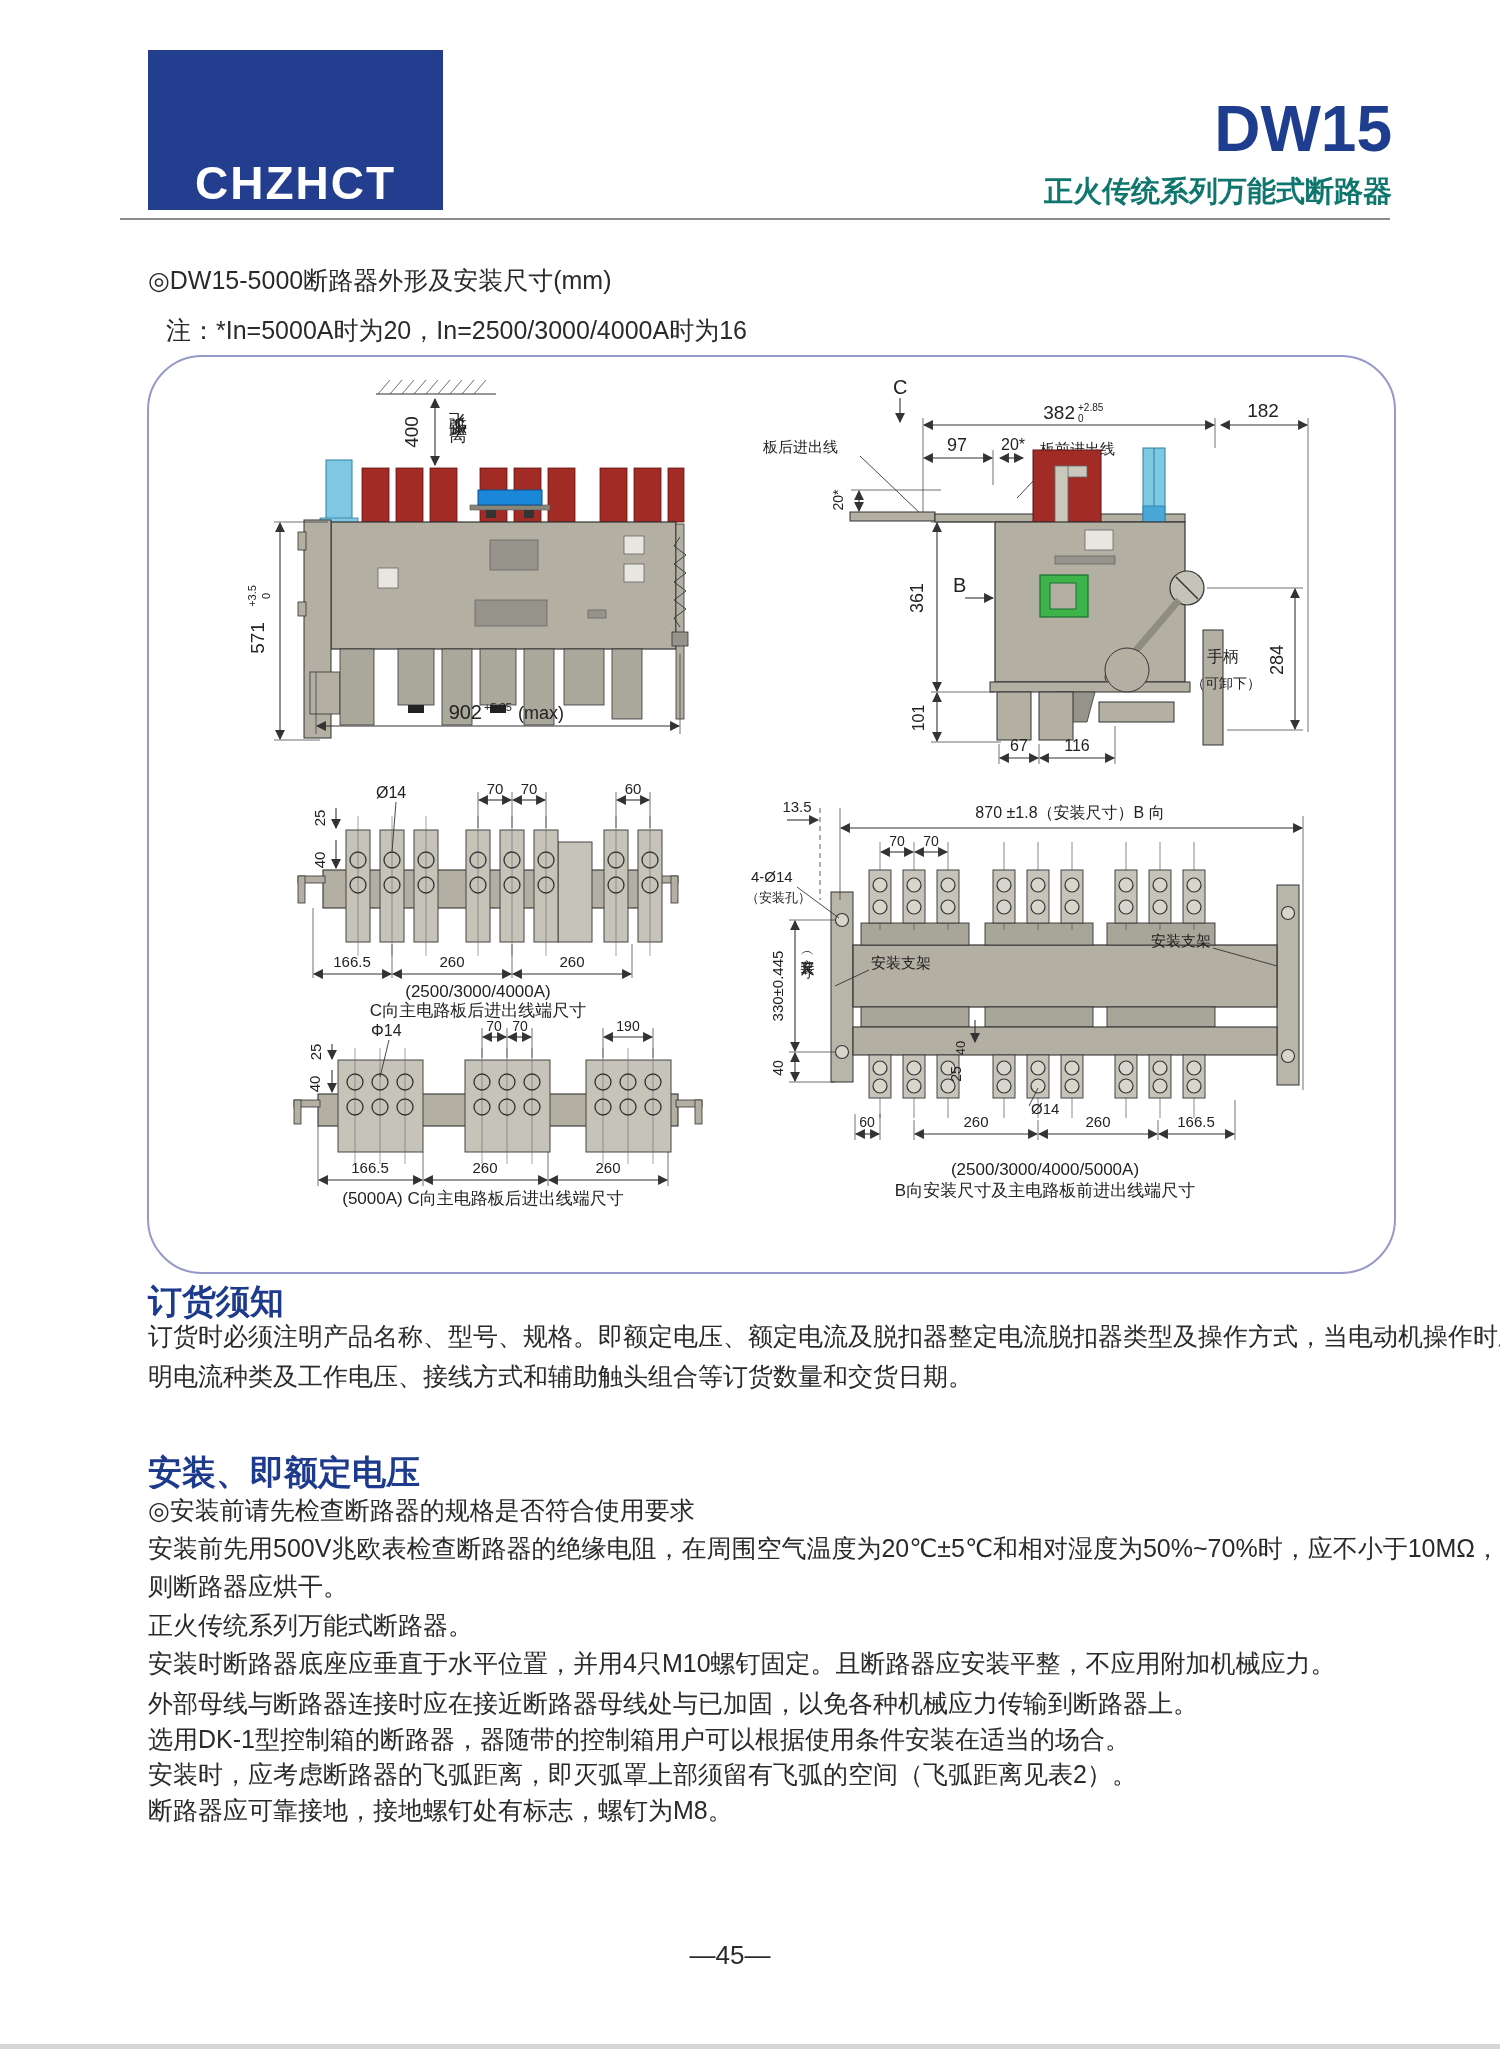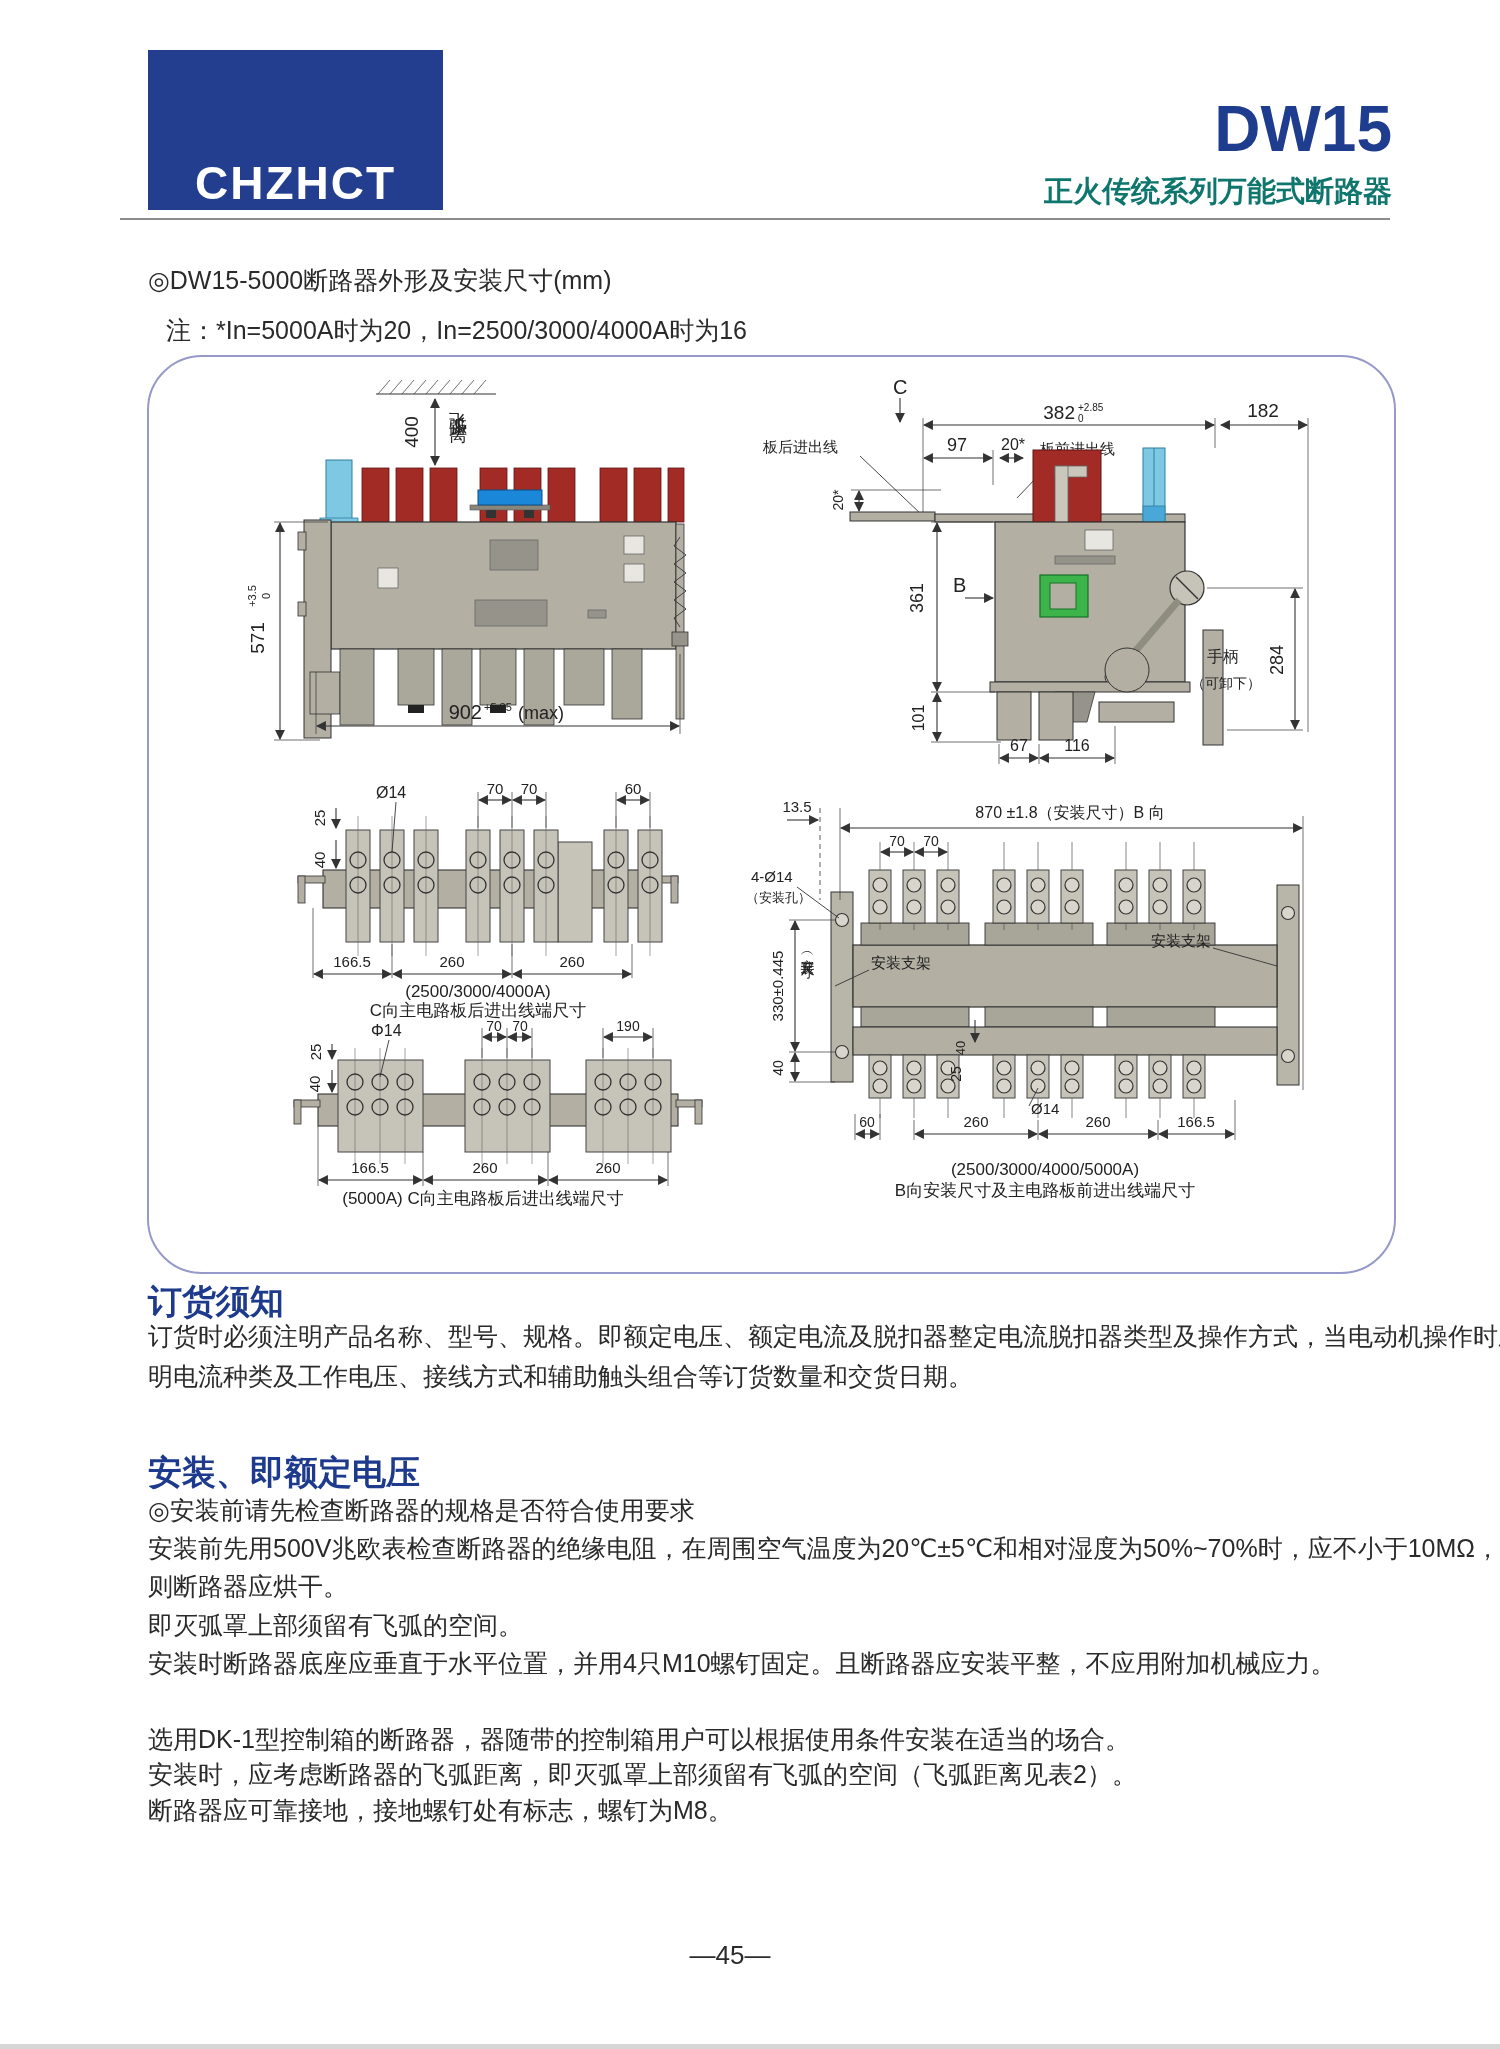--- a/index.html
+++ b/index.html
@@ -401,21 +401,22 @@
   <div class="abs vlabel" style="left:799px;top:946px;font-size:14px;letter-spacing:2px;">（安装尺寸）</div>
 
   <div class="abs h2" style="left:148px;top:1279px;">订货须知</div>
   <div class="abs body-line" style="top:1320px;">订货时必须注明产品名称、型号、规格。即额定电压、额定电流及脱扣器整定电流脱扣器类型及操作方式，当电动机操作时应指</div>
   <div class="abs body-line" style="top:1360px;">明电流种类及工作电压、接线方式和辅助触头组合等订货数量和交货日期。</div>
 
   <div class="abs h2" style="left:148px;top:1450px;">安装、即额定电压</div>
   <div class="abs body-line" style="top:1494px;">◎安装前请先检查断路器的规格是否符合使用要求</div>
   <div class="abs body-line" style="top:1532px;">安装前先用500V兆欧表检查断路器的绝缘电阻，在周围空气温度为20℃±5℃和相对湿度为50%~70%时，应不小于10MΩ，否</div>
   <div class="abs body-line" style="top:1570px;">则断路器应烘干。</div>
-  <div class="abs body-line" style="top:1609px;">即灭弧罩上部须留有飞弧的空间。</div>
+  <div class="abs body-line" style="top:1609px;">正火传统系列万能式断路器。</div>
   <div class="abs body-line" style="top:1647px;">安装时断路器底座应垂直于水平位置，并用4只M10螺钉固定。且断路器应安装平整，不应用附加机械应力。</div>
+  <div class="abs body-line" style="top:1687px;">外部母线与断路器连接时应在接近断路器母线处与已加固，以免各种机械应力传输到断路器上。</div>
   <div class="abs body-line" style="top:1723px;">选用DK-1型控制箱的断路器，器随带的控制箱用户可以根据使用条件安装在适当的场合。</div>
   <div class="abs body-line" style="top:1758px;">安装时，应考虑断路器的飞弧距离，即灭弧罩上部须留有飞弧的空间（飞弧距离见表2）。</div>
   <div class="abs body-line" style="top:1794px;">断路器应可靠接地，接地螺钉处有标志，螺钉为M8。</div>
 
   <div class="abs pageno">—45—</div>
   <div class="abs bstrip"></div>
 </div>
 
 </body></html>

